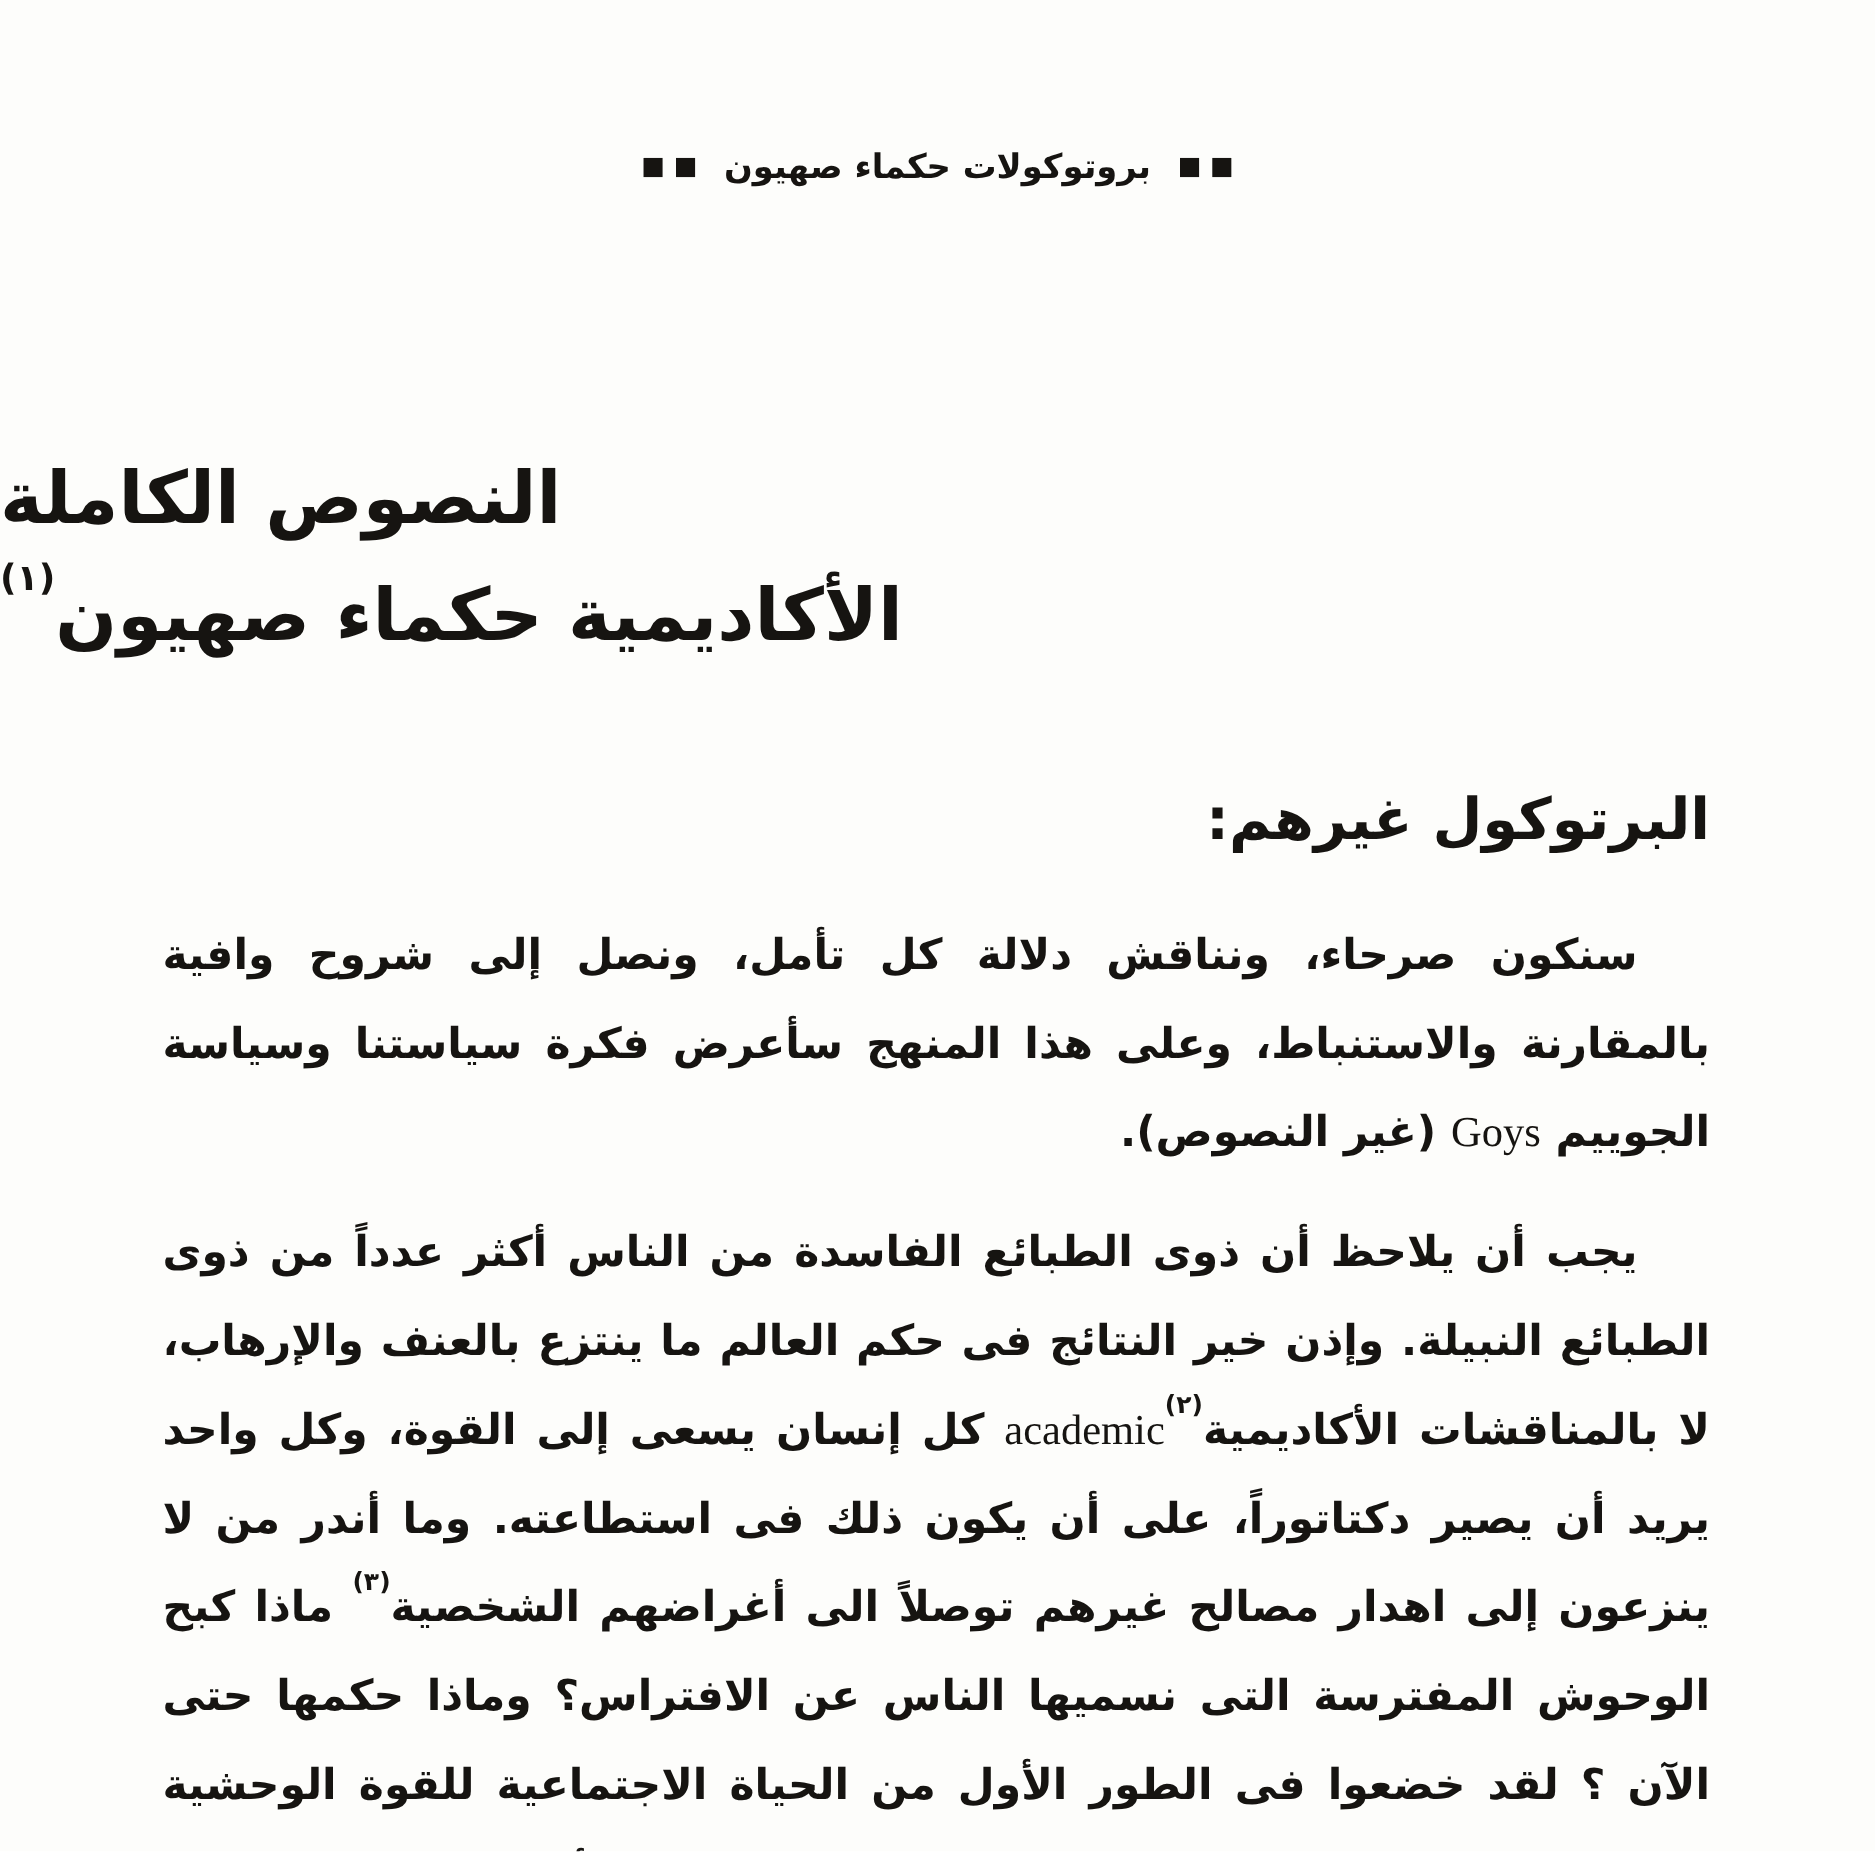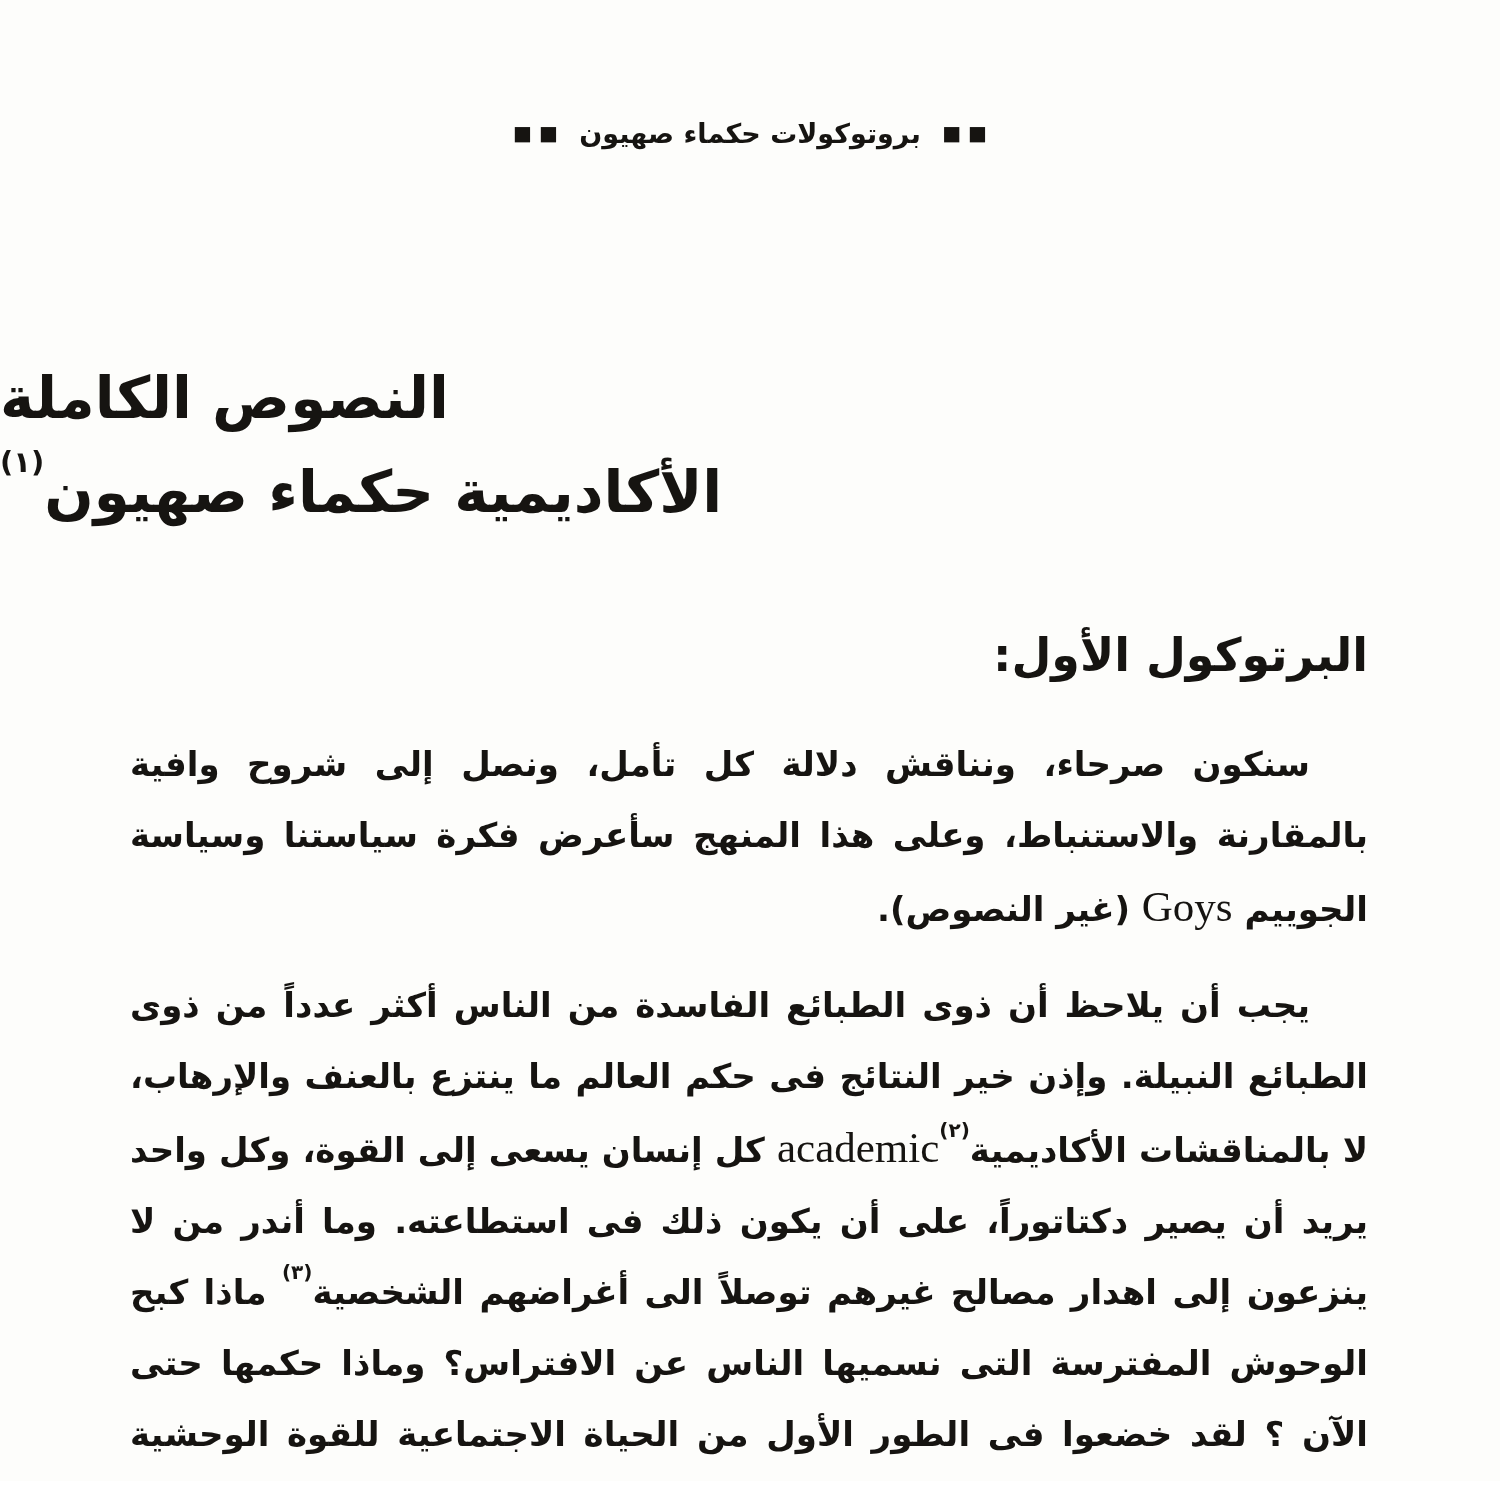--- a/index.html
+++ b/index.html
@@ -43,21 +43,21 @@
     text-align:justify;
     text-justify:inter-word;
   }
   .para { text-indent:58px; }
   .para + .para { margin-top:25px; }
 
   .seg, .fn, .latin { unicode-bidi:isolate; }
   sup.fn { font-size:20px; position:relative; top:-13px; line-height:0; font-weight:700; }
   .latin {
     font-family:"Liberation Serif", "DejaVu Serif", serif;
-    font-weight:400; font-size:43px;
+    font-weight:400; font-size:34px;
   }
 </style>
 </head>
 <body>
 
 <div class="page">
 
   <header class="running-header">
     <span class="orn">■ ■</span>
     <span class="header-title">بروتوكولات حكماء صهيون</span>
@@ -66,20 +66,20 @@
 
   <div class="title-block">
     <div class="title-line">
       <span class="seg">النصوص الكاملة</span>
     </div>
     <div class="title-line">
       <span class="seg">الأكاديمية حكماء صهيون</span><sup class="fn">(١)</sup>
     </div>
   </div>
 
-  <h2 class="section-heading">البرتوكول الأول:</h2>
+  <h2 class="section-heading">البرتوكول غيرهم:</h2>
 
   <div class="body-text">
     <p class="para"><span class="seg">سنكون صرحاء، ونناقش دلالة كل تأمل، ونصل إلى شروح وافية بالمقارنة والاستنباط، وعلى هذا المنهج سأعرض فكرة سياستنا وسياسة الجوييم </span><span class="latin" dir="ltr">Goys</span><span class="seg"> (غير النصوص).</span></p>
     <p class="para"><span class="seg">يجب أن يلاحظ أن ذوى الطبائع الفاسدة من الناس أكثر عدداً من ذوى الطبائع النبيلة. وإذن خير النتائج فى حكم العالم ما ينتزع بالعنف والإرهاب، لا بالمناقشات الأكاديمية</span><sup class="fn">(٢)</sup><span class="latin" dir="ltr">academic</span><span class="seg"> كل إنسان  يسعى إلى القوة، وكل واحد يريد أن يصير دكتاتوراً، على أن يكون ذلك فى استطاعته. وما أندر من لا ينزعون إلى اهدار مصالح غيرهم توصلاً الى أغراضهم الشخصية</span><sup class="fn">(٣)</sup><span class="seg"> ماذا كبح الوحوش المفترسة التى نسميها الناس عن الافتراس؟ وماذا حكمها حتى الآن ؟ لقد خضعوا فى الطور الأول من الحياة الاجتماعية للقوة الوحشية العمياء، ثم خضعوا للقانون وهو القوة نفسها مقنعة بالأصول المرعية.</span></p>
   </div>
 
 </div>
 
 </body></html>

